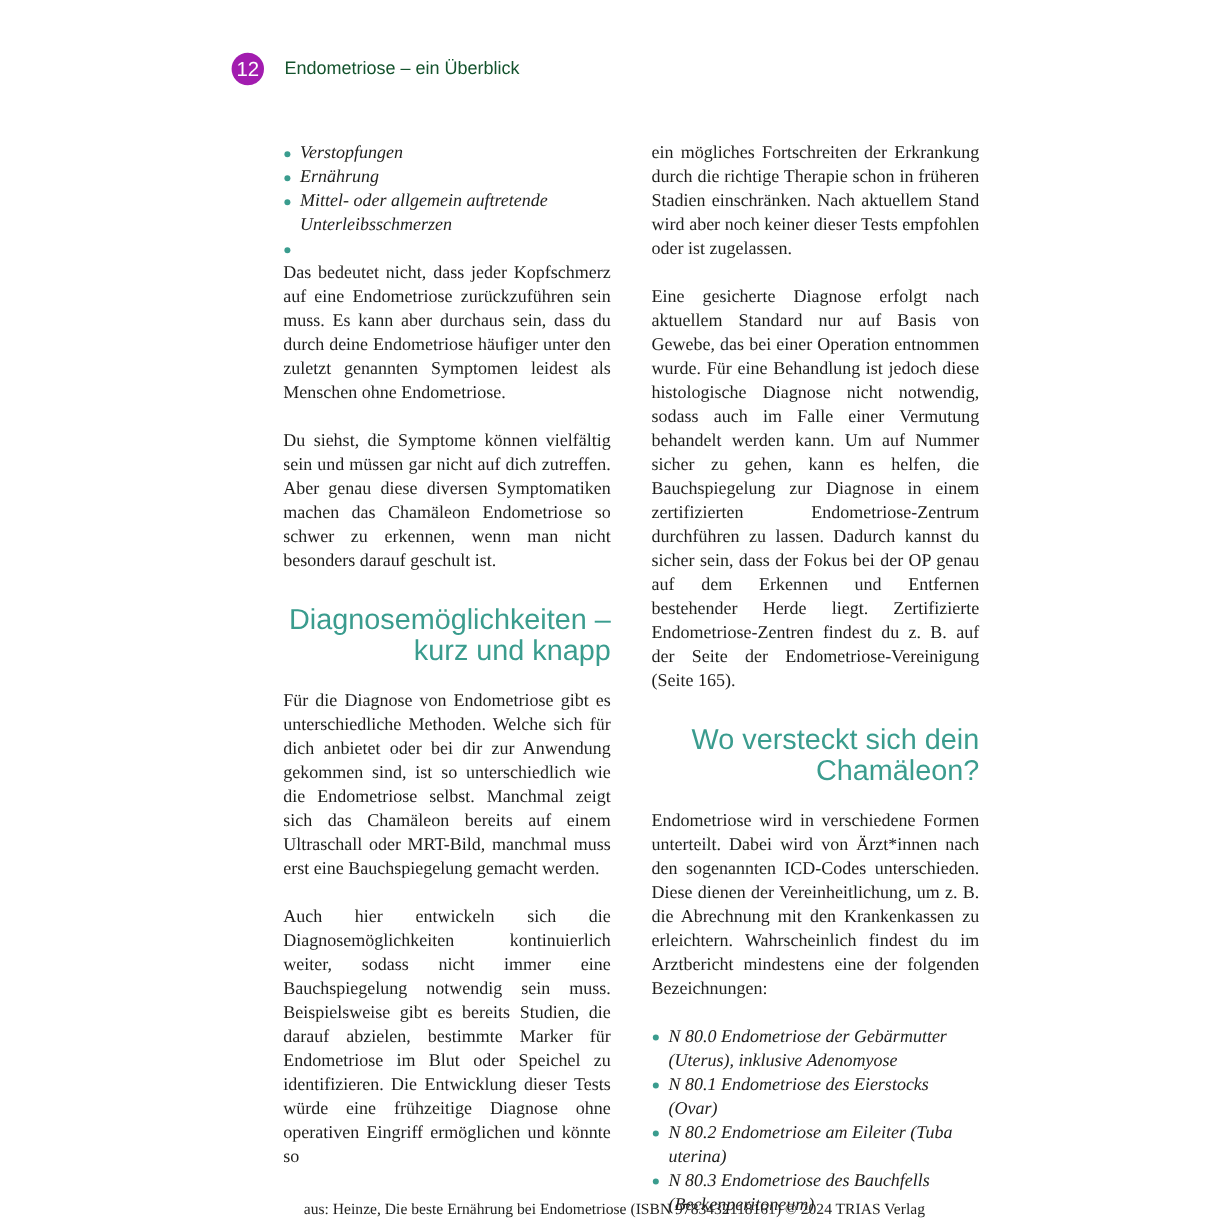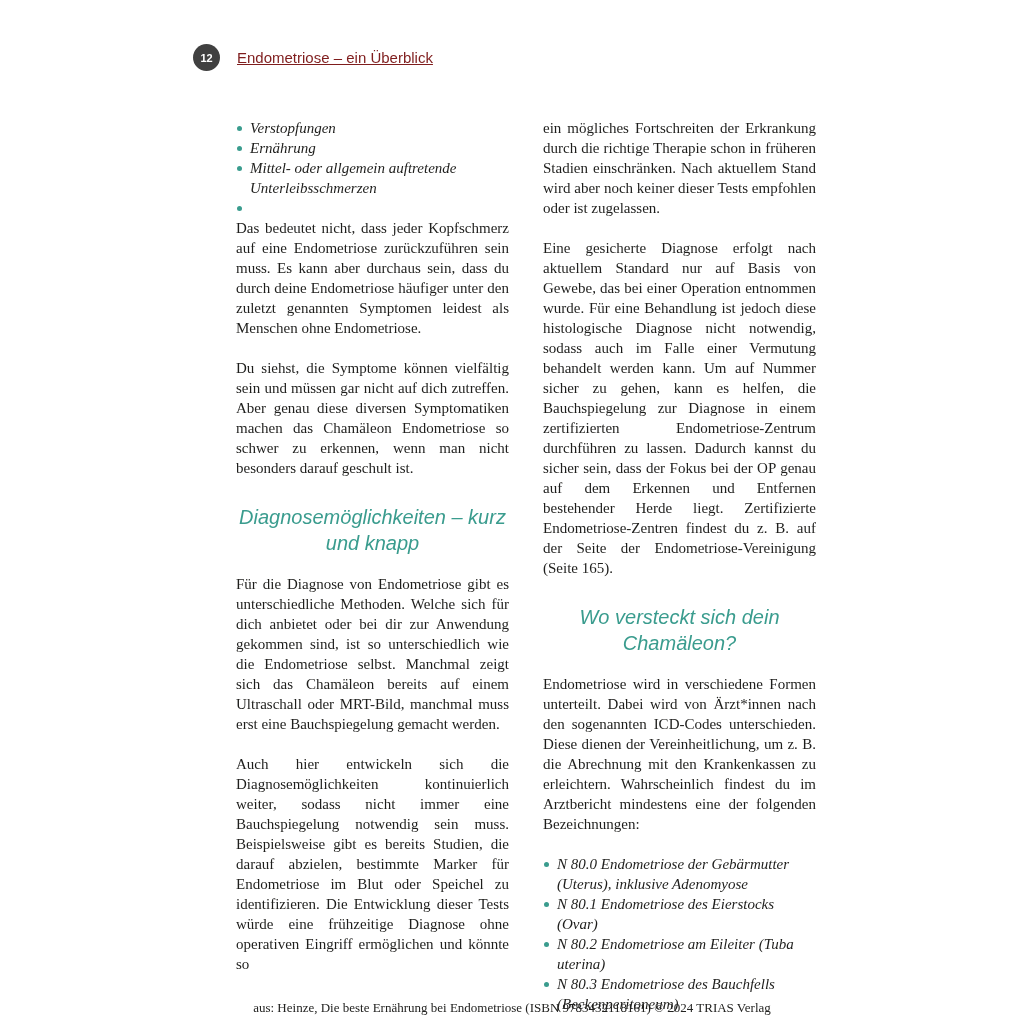--- a/index.html
+++ b/index.html
@@ -19,34 +19,33 @@
   .running-header {
     position: absolute;
     left: 193px; top: 44px;
     display: flex;
     align-items: center;
     gap: 17px;
   }
   .page-number-badge {
     width: 27px; height: 27px;
     border-radius: 50%;
-    background: #404040;
+    background: #a21caf;
     color: #ffffff;
     font-family: "Liberation Sans", sans-serif;
-    font-size: 11px;
-    font-weight: bold;
+    font-size: 17px;
+    font-weight: normal;
     display: flex;
     align-items: center;
     justify-content: center;
   }
   .running-title {
     font-family: "Liberation Sans", sans-serif;
     font-size: 15px;
-    color: #7f1d1d;
-    text-decoration: underline;
+    color: #14532d;
   }
   
   .columns {
     position: absolute;
     left: 236px; top: 118px;
     width: 580px;
     display: flex;
     gap: 34px;
   }
   .col {
@@ -55,27 +54,26 @@
     line-height: 20px;
     text-align: justify;
     hyphens: auto;
     -webkit-hyphens: auto;
   }
   .col p { margin: 0 0 20px 0; }
   .col p:last-child { margin-bottom: 0; }
   h2 {
     font-family: "Liberation Sans", sans-serif;
     font-weight: normal;
-    font-size: 20px;
+    font-size: 24px;
     line-height: 26px;
     color: #3a9c8e;
     margin: 26px 0 18px 0;
-    text-align: center;
+    text-align: right;
     hyphens: none;
-    font-style: italic;
   }
   ul.bullets {
     list-style: none;
     margin: 0 0 20px 0;
   }
   ul.bullets li {
     position: relative;
     padding-left: 14px;
     text-align: left;
     font-style: italic;

